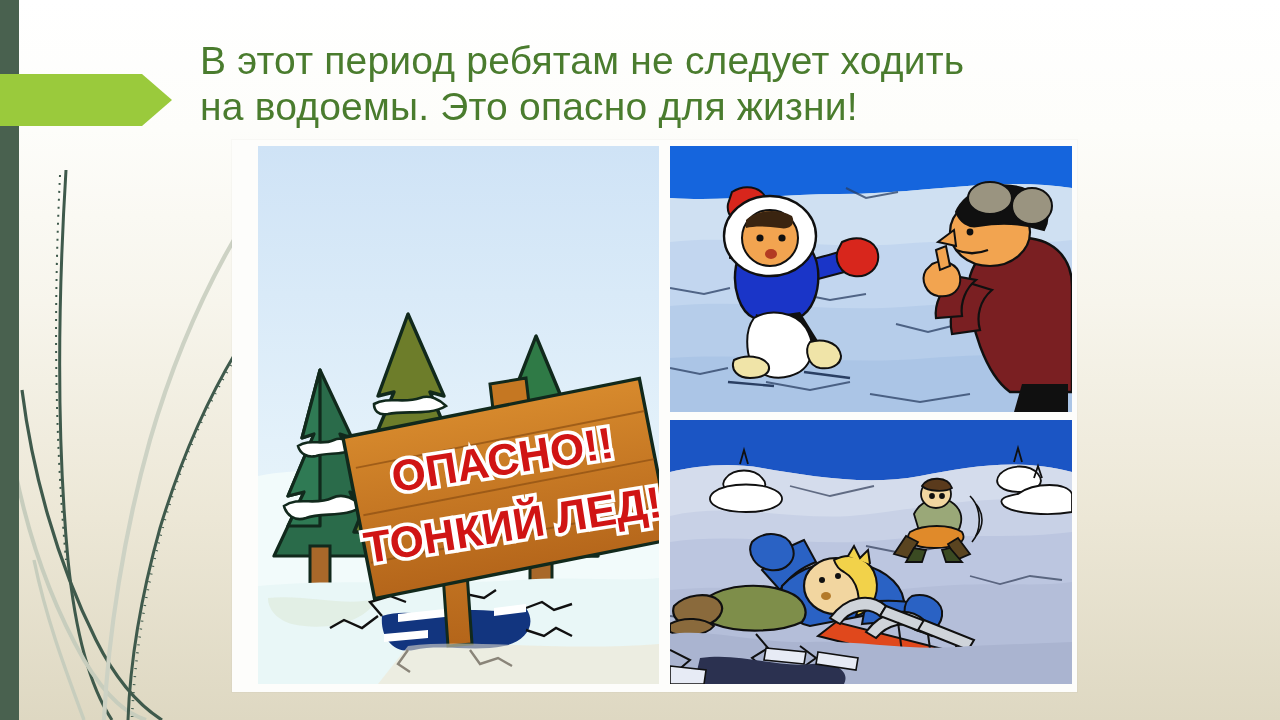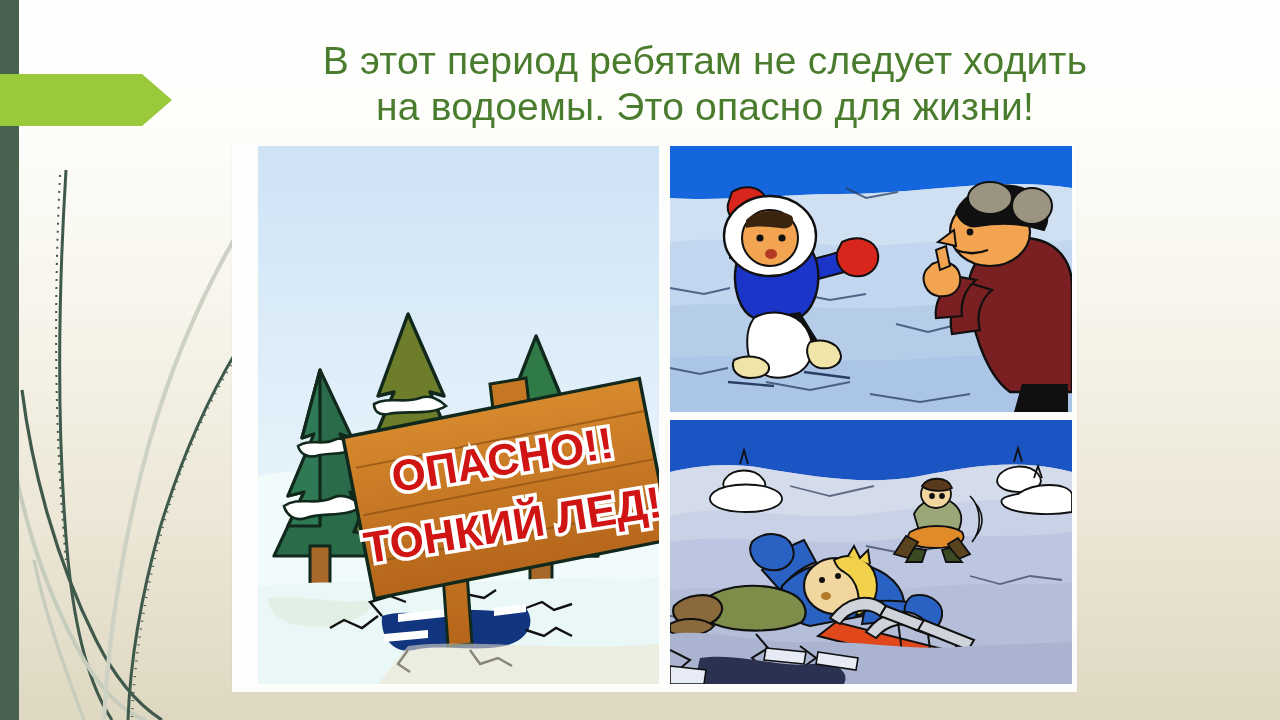--- a/index.html
+++ b/index.html
@@ -17,21 +17,20 @@
     position:absolute;left:0;top:0;width:19px;height:720px;
     background:#49614f;
   }
   
   .grass{position:absolute;left:0;top:0;width:300px;height:720px;}
   
   .arrow-banner{position:absolute;left:0;top:72px;width:180px;height:56px;}
   
   .title{
     position:absolute;left:200px;top:38px;width:1010px;
-    text-align:center;
     font-size:39px;line-height:1.17;
     color:#4a7c2e;
     letter-spacing:0.2px;
     white-space:pre-line;
   }
   
   .panel{
     position:absolute;left:232px;top:140px;width:845px;height:552px;
     background:#fdfdfb;
     box-shadow:0 0 0 1px rgba(0,0,0,0.02);

